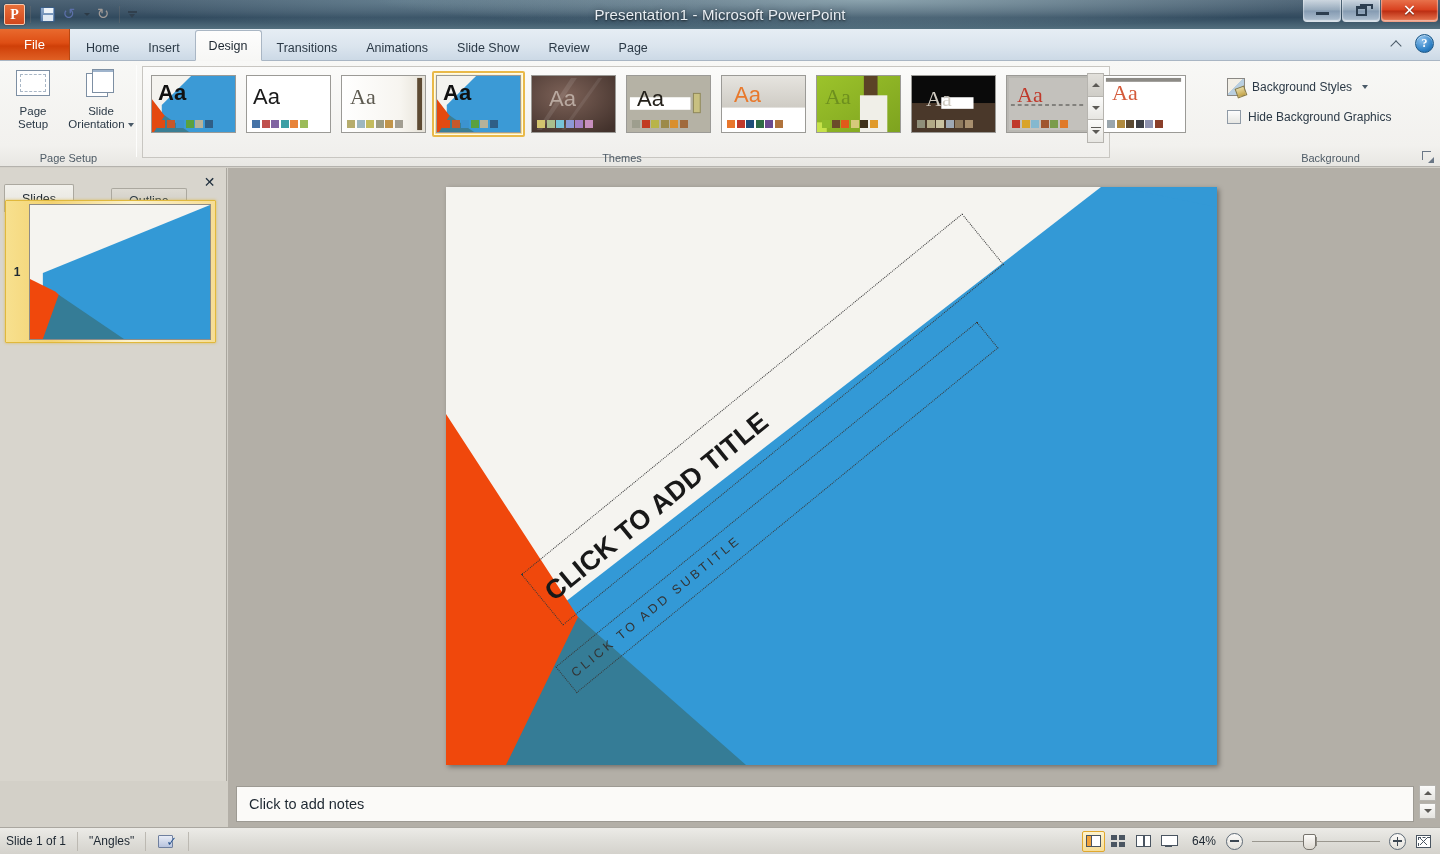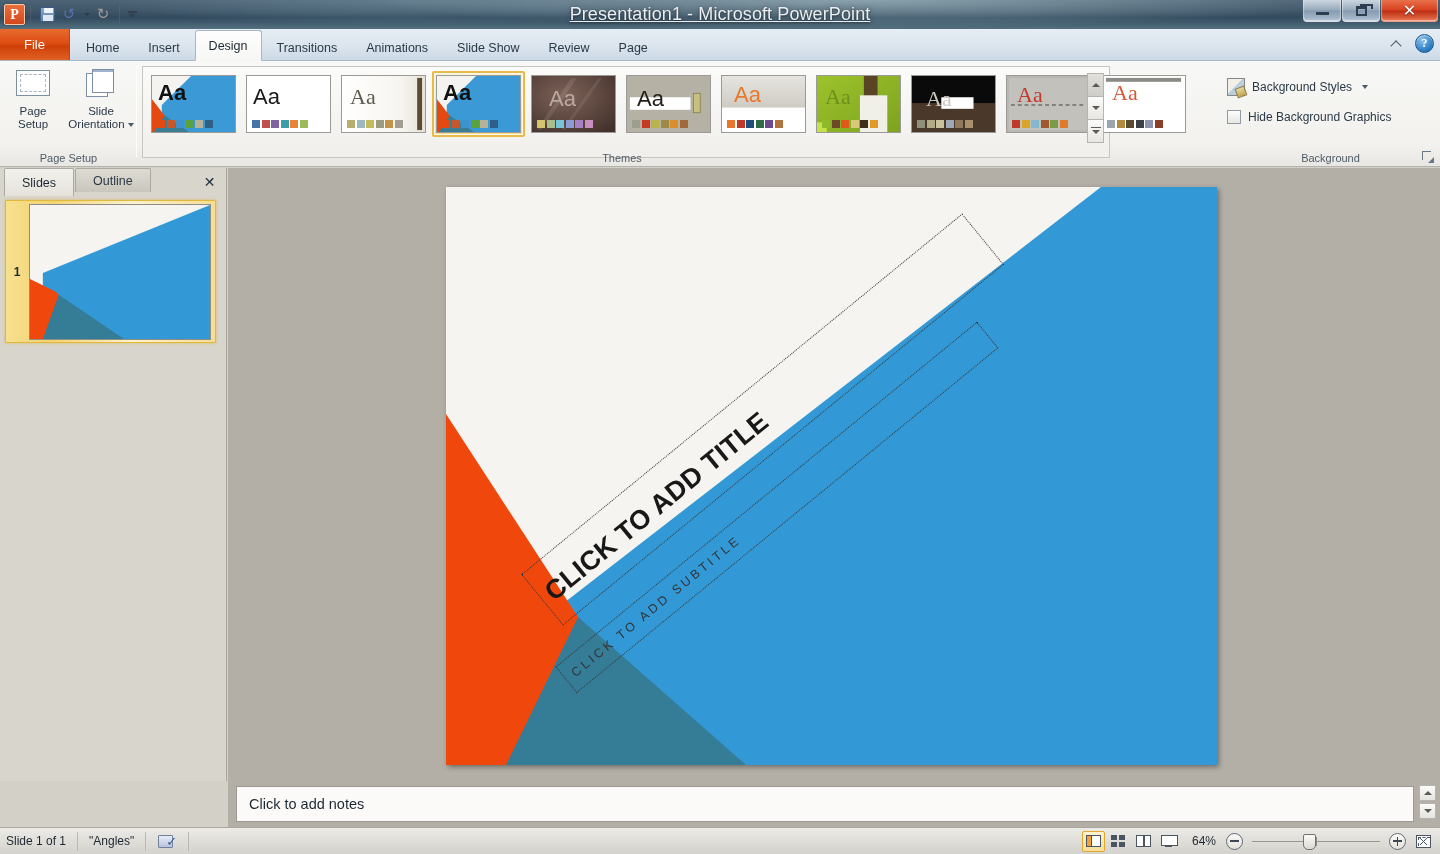--- a/index.html
+++ b/index.html
@@ -44,23 +44,22 @@
   .caret { width: 0; height: 0; border-left: 3px solid transparent; border-right: 3px solid transparent; border-top: 3.5px solid #3a4a5a; margin-left: 1px; }
   .caret-lt { border-top-color: #2c3a46; }
   .qat-more { width: 14px; height: 21px; display:flex; align-items:center; justify-content:center; }
   .ico-chevdown { width:9px; height:9px; position:relative; }
   .ico-chevdown::before { content:""; position:absolute; top:1px; left:0; width:9px; height:2px; background:#31404e; }
   .ico-chevdown::after { content:""; position:absolute; top:4px; left:1.5px; width:0; height:0;
       border-left:3px solid transparent; border-right:3px solid transparent; border-top:4px solid #31404e; }
   .win-title {
     position: absolute; top: 0; left: 0; width: 1440px; height: 29px;
     display: flex; align-items: center; justify-content: center;
-    color: #e9eef3; font-size: 18px; letter-spacing: .1px; z-index: 2;
+    color: #e9eef3; font-size: 15px; letter-spacing: .1px; z-index: 2;
     text-shadow: 0 1px 2px rgba(0,0,0,.55), 0 0 6px rgba(0,0,0,.35);
-    text-decoration: underline;
   }
   .wbtns { position: absolute; top: 0px; right: 2px; display: flex; z-index: 4; }
   .wbtn {
     width: 38px; height: 22px; margin-left: 1px;
     border: 1px solid rgba(255,255,255,.35);
     border-top: none; border-radius: 0 0 4px 4px;
     background: linear-gradient(to bottom, rgba(226,234,242,.85) 0%, rgba(178,196,214,.75) 48%, rgba(150,172,196,.8) 52%, rgba(200,215,230,.85) 100%);
     display: flex; align-items: center; justify-content: center;
     box-shadow: inset 0 -1px 1px rgba(255,255,255,.5);
   }
@@ -227,21 +226,21 @@
   .dlg-launch { position: absolute; right: 6px; bottom: 3px; width: 13px; height: 13px; }
   .dlg-launch::before { content:""; position:absolute; left:1px; top:1px; width:8px;height:8px; border-left:1.5px solid #6a7786; border-top:1.5px solid #6a7786; }
   .dlg-launch::after { content:""; position:absolute; right:0; bottom:0; width:0;height:0; border-left:6px solid transparent; border-bottom:6px solid #6a7786; }
 
   
   .leftpane {
     position: absolute; top: 168px; left: 0; width: 227px; height: 613px;
     background: #d8d5cd;
     border-right: 1px solid #a9a69e;
   }
-  .pane-tabs { position: absolute; top: 0; left: 4px; height: 28px; display: flex; align-items: flex-start; }
+  .pane-tabs { position: absolute; top: 16px; left: 4px; height: 28px; display: flex; align-items: flex-end; gap: 36px; }
   .ptab {
     height: 24px; padding: 0 17px;
     display: flex; align-items: center; justify-content: center;
     font-size: 12.5px; color: #2b3946;
     border: 1px solid #aba89f; border-bottom: none;
     background: linear-gradient(to bottom, #dedbd3, #c9c6bd);
     border-radius: 2px 2px 0 0;
     margin-right: 1px;
   }
   .ptab.active {

